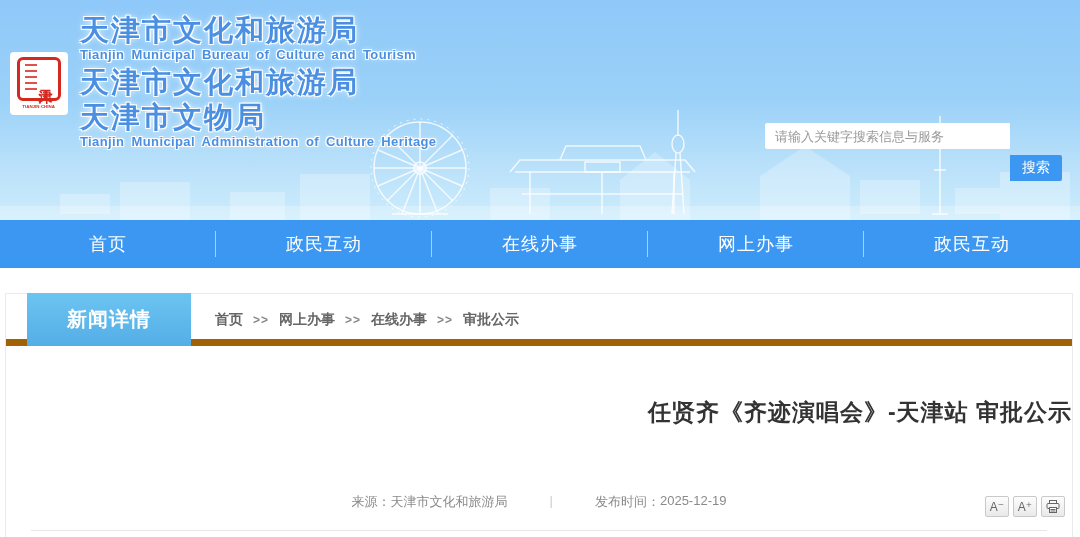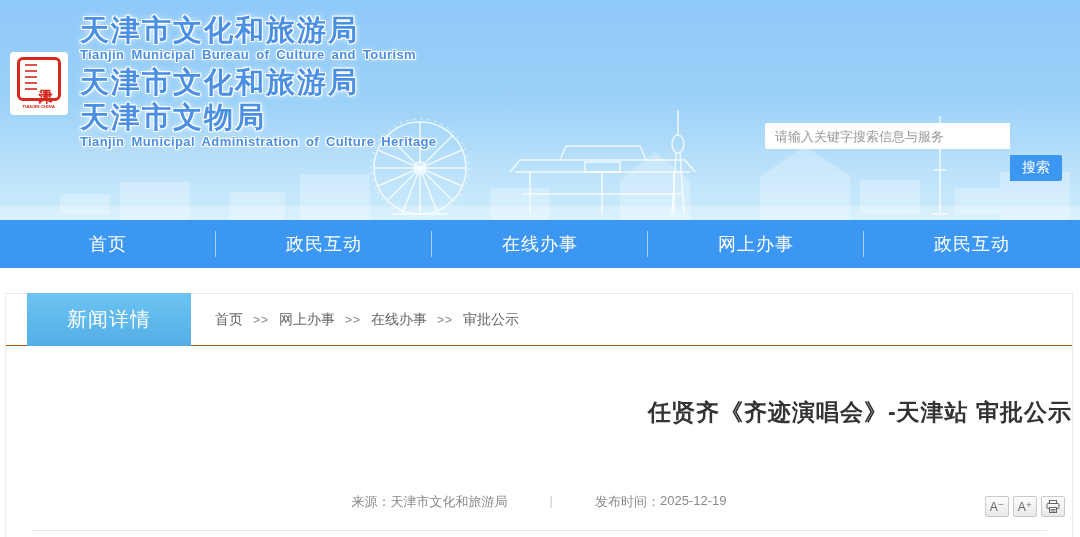--- a/index.html
+++ b/index.html
@@ -37,21 +37,21 @@
   
   .nav { position:absolute; left:0; top:220px; width:1080px; height:48px; background:#3b97f1; display:flex; }
   .nav-item { flex:1; position:relative; text-align:center; line-height:48px; color:#fff;
     font-size:18px; text-decoration:none; letter-spacing:1px; cursor:pointer; }
   .nav-item:not(:last-child)::after { content:""; position:absolute; right:0; top:11px;
     width:1px; height:26px; background:rgba(255,255,255,.55); }
 
   
   .content-box { position:absolute; left:5px; top:293px; width:1068px; height:250px;
     background:#fff; border:1px solid #ebebeb; border-bottom:none; }
-  .box-header { position:relative; height:52px; border-bottom:1px solid #a16207; }
+  .box-header { position:relative; height:52px; border-bottom:7px solid #a16207;font-weight:bold; }
   .tab { position:absolute; left:21px; top:-1px; width:164px; height:53px;
     background:linear-gradient(180deg,#6cc4f1 0%,#54aee6 100%); color:#fff; font-size:20px;
     display:flex; align-items:center; justify-content:center; letter-spacing:1px; cursor:pointer; }
   .breadcrumb { position:absolute; left:209px; top:0; height:52px; display:flex; align-items:center;
     font-size:14px; color:#666; }
   .breadcrumb a { color:#666; text-decoration:none; cursor:pointer; }
   .breadcrumb .sep { color:#888; margin:0 10px; font-size:12px; letter-spacing:1px; }
 
   .article-title { position:absolute; left:0; top:103px; width:100%; text-align:right;
     font-size:23px; font-weight:bold; color:#333; letter-spacing:1px; }

